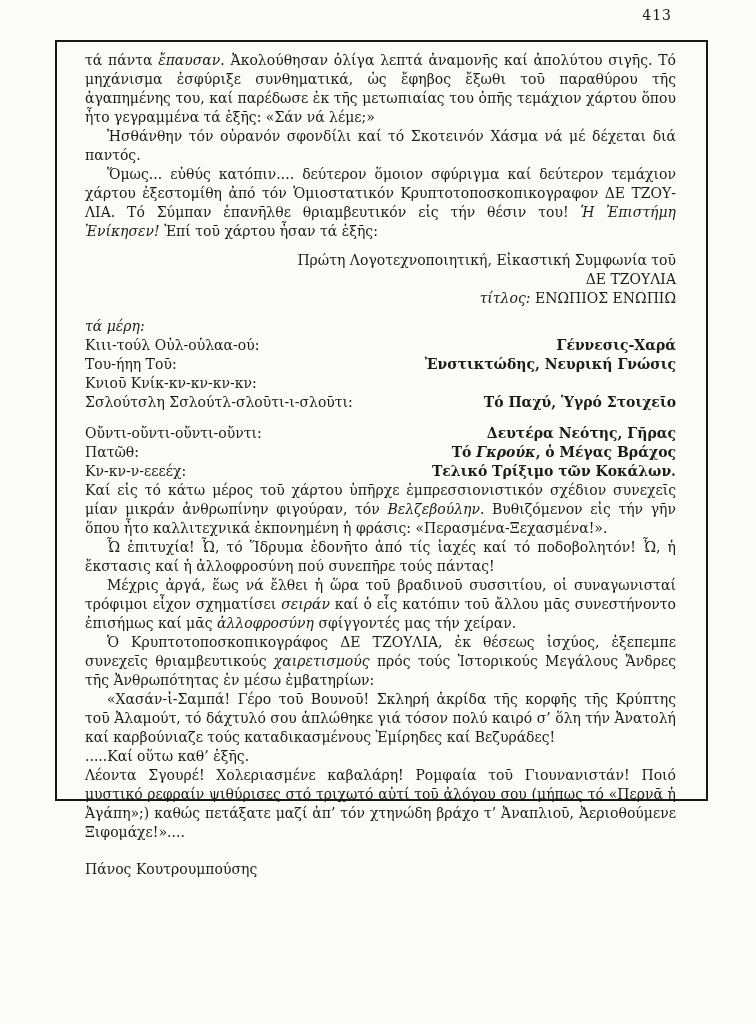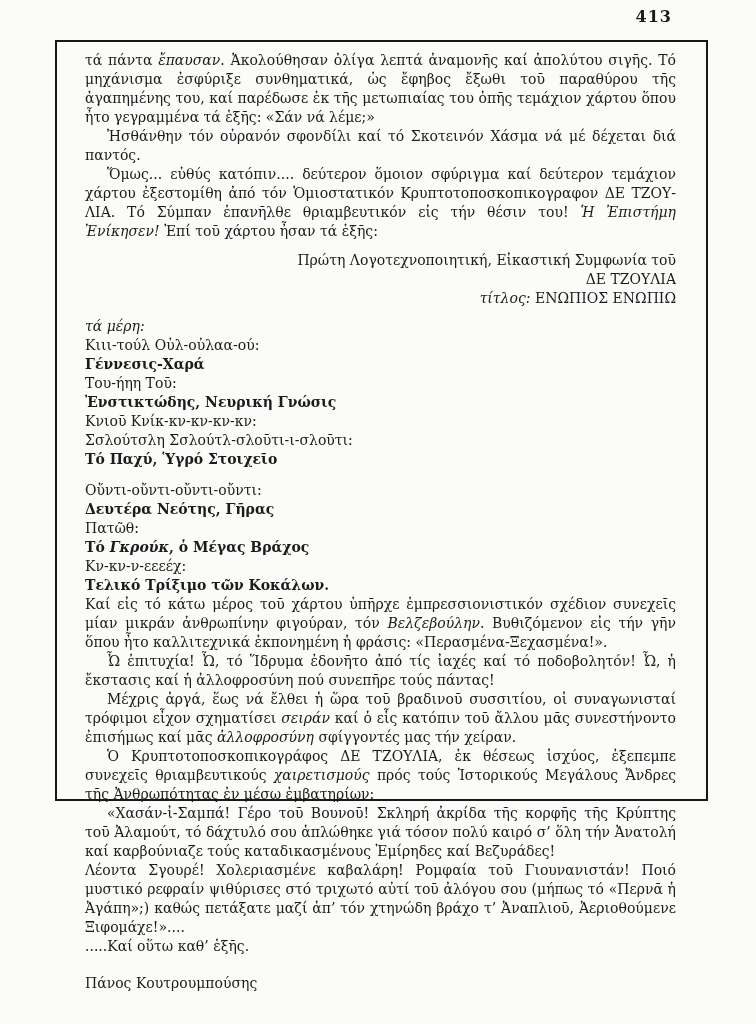--- a/index.html
+++ b/index.html
@@ -6,41 +6,41 @@
   .page{
     position:relative;
     width:756px;height:1024px;
     background:#fbfbf9;
     font-family:"DejaVu Serif","Liberation Serif",serif;
     color:#1b1b1b;
     overflow:hidden;
   }
   .page-number{
     position:absolute;top:7px;right:84px;
-    font-size:16px;font-weight:bold;letter-spacing:1px;
+    font-size:14px;font-weight:normal;letter-spacing:1px;
   }
   .frame{
     position:absolute;left:55px;top:40px;
     width:653px;height:761px;
     border:2px solid #181818;
     box-sizing:border-box;
   }
   .inner{
     padding:9px 30px 0 28px;
     font-size:14px;line-height:19px;
   }
   .inner p{margin:0;text-align:justify;}
   .indent{text-indent:22px;}
   .noindent{text-indent:0;}
   .centered-block{margin-top:10px;text-align:center;}
   .centered-block div{text-align:right;}
   .parts-label{margin-top:9px;font-style:italic;}
   .parts-list{margin:0;}
   .parts-list.second{margin-top:12px;}
-  .row{display:flex;justify-content:space-between;align-items:flex-start;flex-direction:column;}
+  .row{display:flex;justify-content:space-between;align-items:flex-start;}
   .row .term{white-space:nowrap;}
   .row .def{text-align:right;font-weight:bold;}
   .after-parts{margin-top:10px;}
   .kai-outo{margin-top:0;}
   .signature{margin-top:18px;}
   i{font-style:italic;}
 </style>
 </head>
 <body>
 
@@ -94,20 +94,20 @@
           <span class="term">Κν-κν-ν-εεεέχ:</span>
           <span class="def"><span>Τελικό Τρίξιμο τῶν Κοκάλων.</span></span>
         </div>
       </div>
 
       <p class="noindent after-parts"><span>Καί εἰς τό κάτω μέρος τοῦ χάρτου ὑπῆρχε ἐμπρεσσιονιστικόν σχέδιον συνεχεῖς μίαν μικράν ἀνθρωπίνην φιγούραν, τόν </span><i>Βελζεβούλην</i><span>. Βυθιζόμενον εἰς τήν γῆν ὅπου ἦτο καλλιτεχνικά ἐκπονημένη ἡ φράσις: «Περασμένα-Ξεχασμένα!».</span></p>
       <p class="indent"><span>Ὦ ἐπιτυχία! Ὦ, τό Ἵδρυμα ἐδονῆτο ἀπό τίς ἰαχές καί τό ποδοβολητόν! Ὦ, ἡ ἔκστασις καί ἡ ἀλλοφροσύνη πού συνεπῆρε τούς πάντας!</span></p>
       <p class="indent"><span>Μέχρις ἀργά, ἕως νά ἔλθει ἡ ὥρα τοῦ βραδινοῦ συσσιτίου, οἱ συναγωνισταί τρόφιμοι εἶχον σχηματίσει </span><i>σειράν</i><span> καί ὁ εἷς κατόπιν τοῦ ἄλλου μᾶς συνεστήνοντο ἐπισήμως καί μᾶς </span><i>ἀλλοφροσύνη</i><span> σφίγγοντές μας τήν χείραν.</span></p>
       <p class="indent"><span>Ὁ Κρυπτοτοποσκοπικογράφος ΔΕ ΤΖΟΥΛΙΑ, ἐκ θέσεως ἰσχύος, ἐξεπεμπε συνεχεῖς θριαμβευτικούς </span><i>χαιρετισμούς</i><span> πρός τούς Ἱστορικούς Μεγάλους Ἄνδρες τῆς Ἀνθρωπότητας ἐν μέσω ἐμβατηρίων:</span></p>
       <p class="indent"><span>«Χασάν-ἰ-Σαμπά! Γέρο τοῦ Βουνοῦ! Σκληρή ἀκρίδα τῆς κορφῆς τῆς Κρύπτης τοῦ Ἀλαμούτ, τό δάχτυλό σου ἁπλώθηκε γιά τόσον πολύ καιρό σ’ ὅλη τήν Ἀνατολή καί καρβούνιαζε τούς καταδικασμένους Ἐμίρηδες καί Βεζυράδες!</span></p>
+      <p class="noindent kai-outo"><span>.....Καί οὕτω καθ’ ἑξῆς.</span></p>
       <p class="noindent"><span>Λέοντα Σγουρέ! Χολεριασμένε καβαλάρη! Ρομφαία τοῦ Γιουνανιστάν! Ποιό μυστικό ρεφραίν ψιθύρισες στό τριχωτό αὐτί τοῦ ἀλόγου σου (μήπως τό «Περνᾶ ἡ Ἀγάπη»;) καθώς πετάξατε μαζί ἀπ’ τόν χτηνώδη βράχο τ’ Ἀναπλιοῦ, Ἀεριοθούμενε Ξιφομάχε!»....</span></p>
-      <p class="noindent kai-outo"><span>.....Καί οὕτω καθ’ ἑξῆς.</span></p>
 
       <div class="signature">Πάνος Κουτρουμπούσης</div>
 
     </div>
   </div>
 </div>
 
 </body></html>

